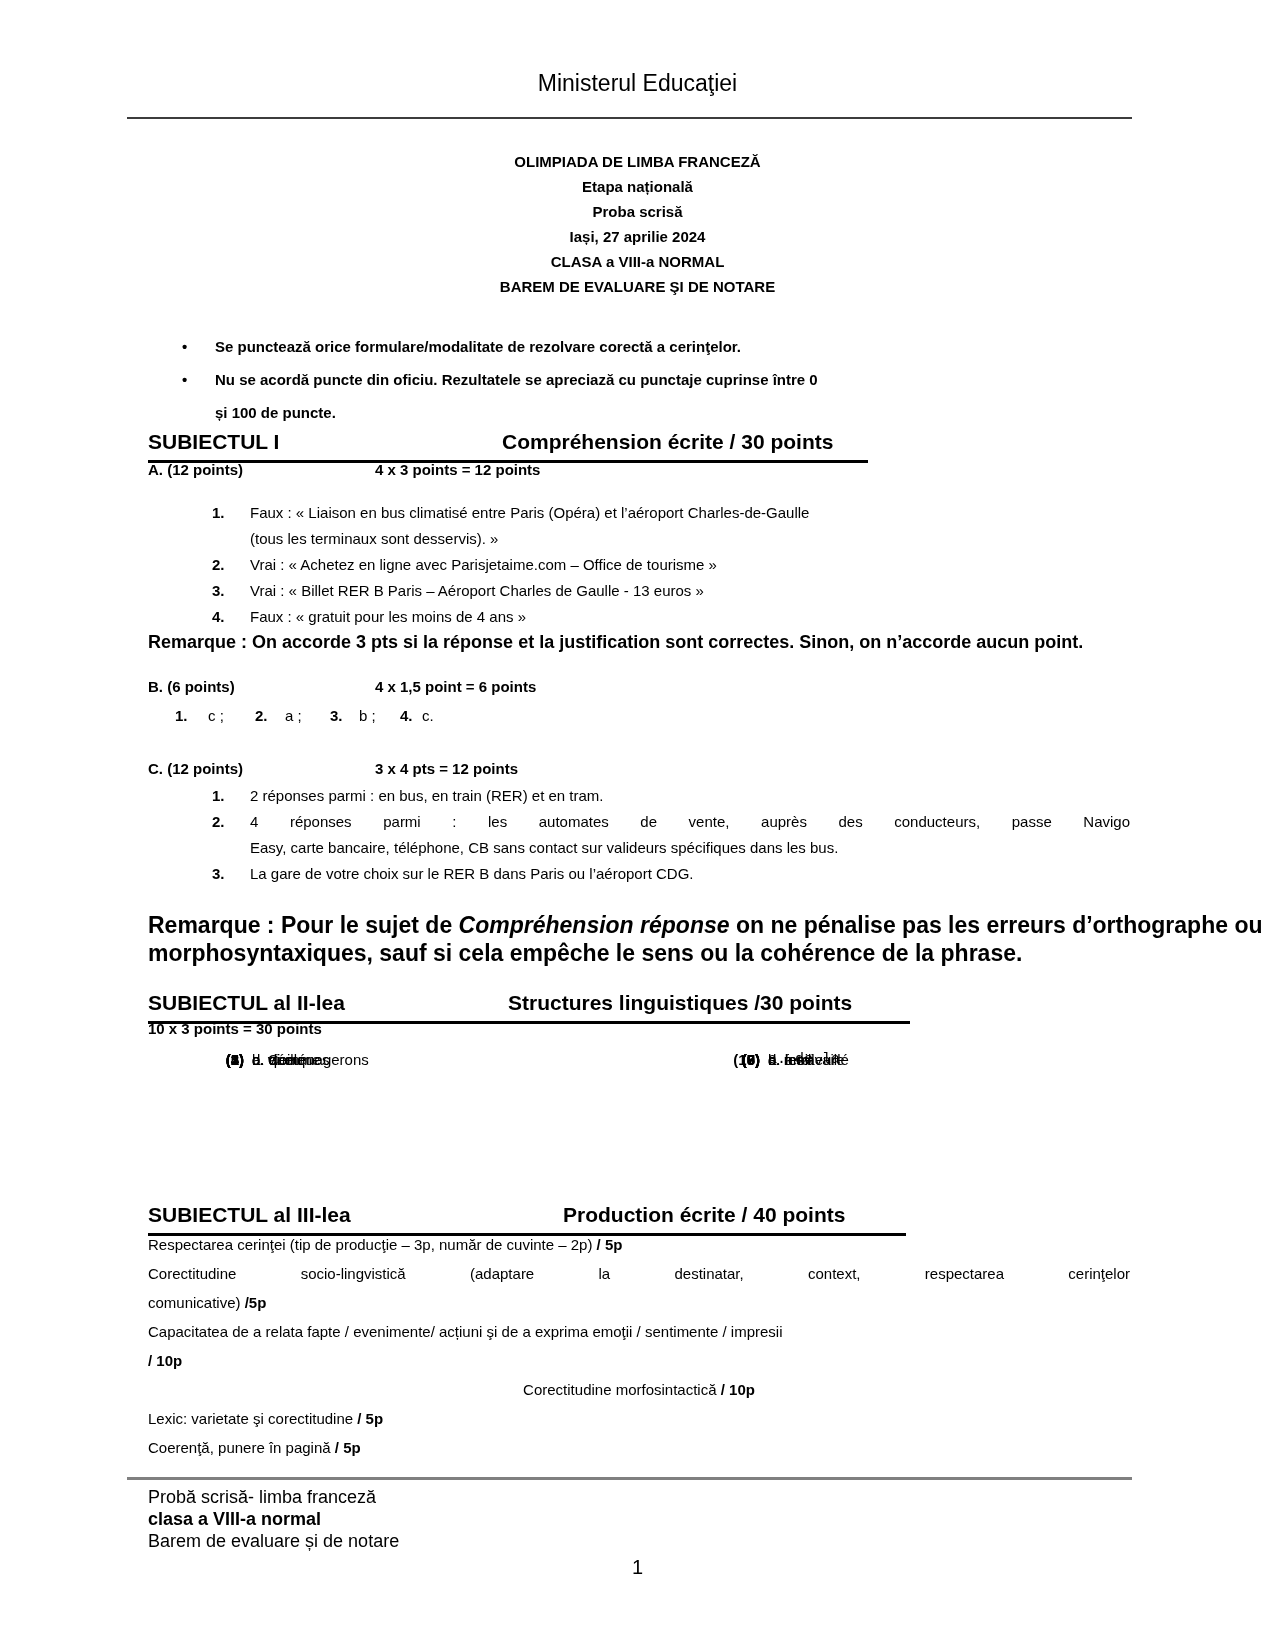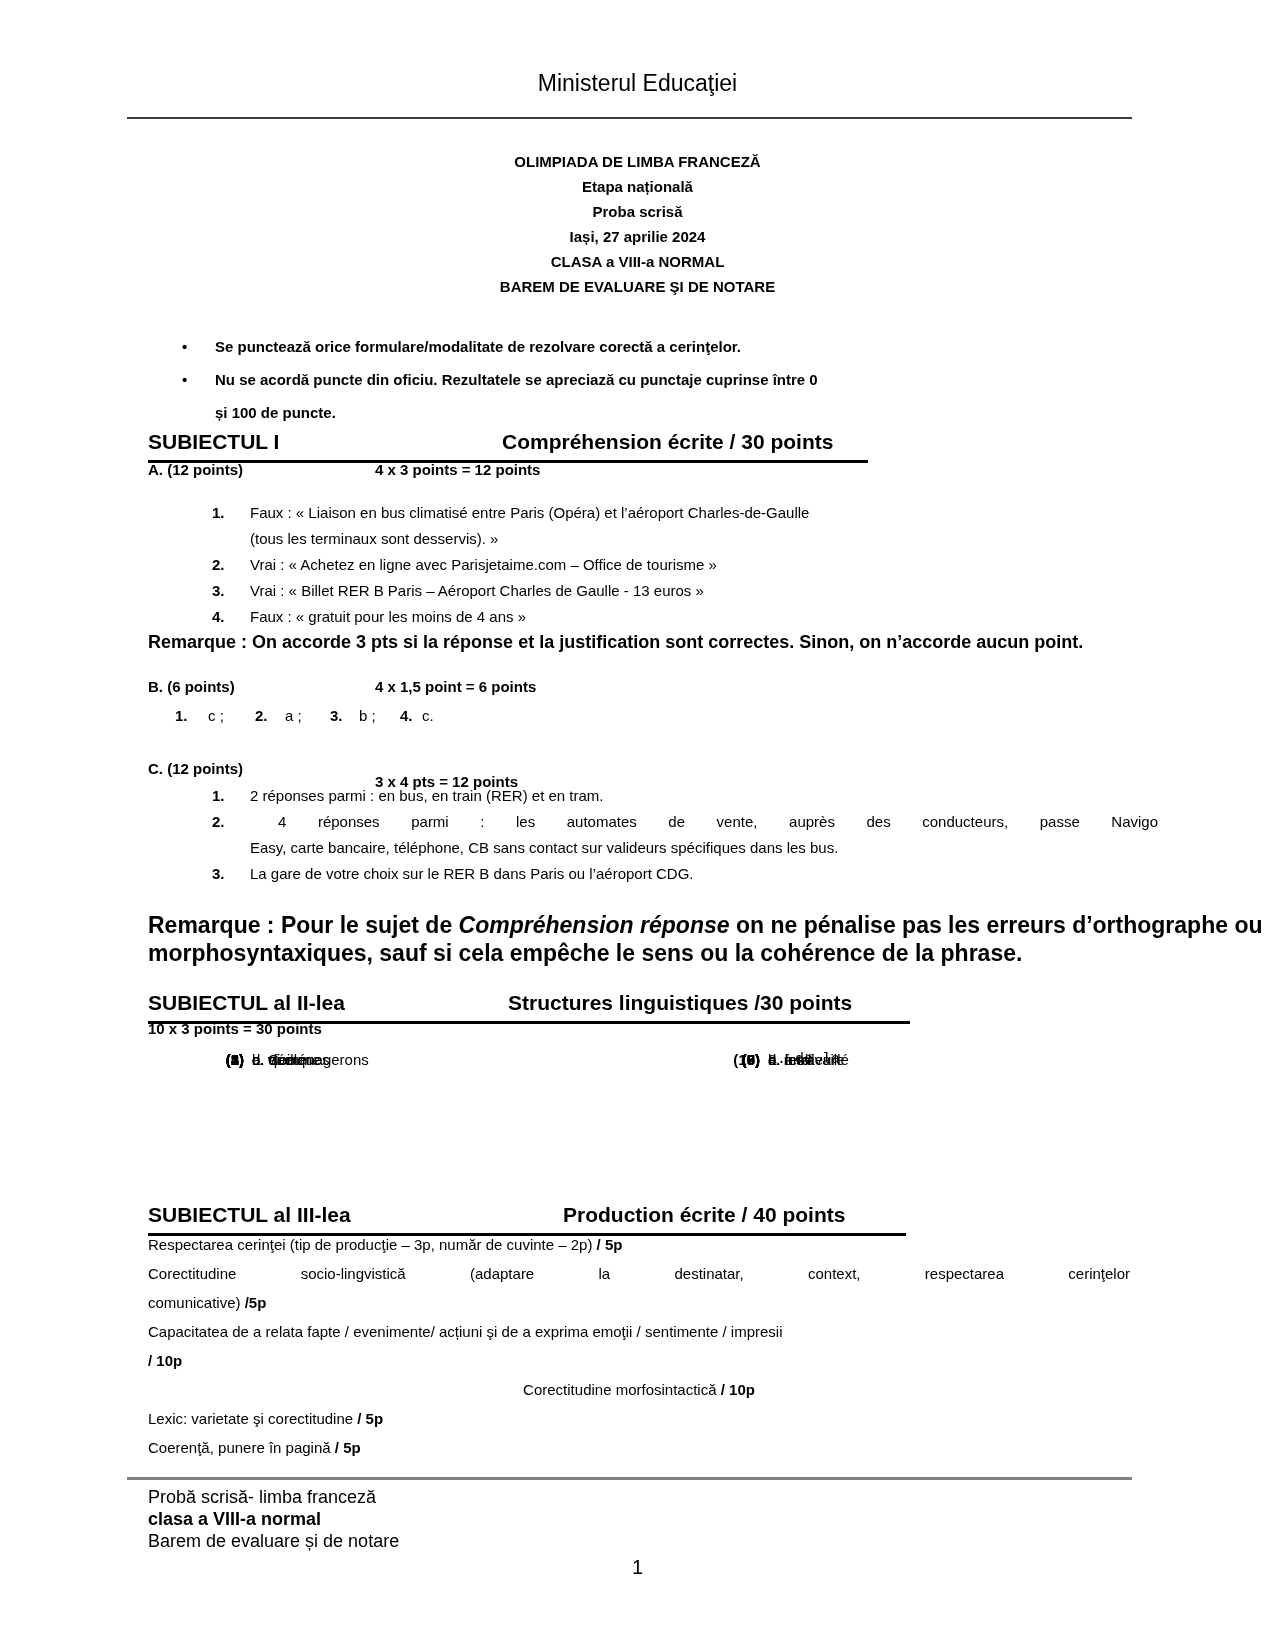--- a/index.html
+++ b/index.html
@@ -89,29 +89,29 @@
     <span class="num" style="left:107px;">2.</span>
     <span class="abs" style="left:137px;">a ;</span>
     <span class="num" style="left:182px;">3.</span>
     <span class="abs" style="left:211px;">b ;</span>
     <span class="num" style="left:252px;">4.</span>
     <span class="abs" style="left:274px;">c.</span>
   </div>
 
   <div class="abs fs21 b line" style="top:760px;left:148px;width:982px;">
     <span>C. (12 points)</span>
-    <span class="abs" style="left:227px;top:13px;">3 x 4 pts = 12 points</span>
+    <span class="abs" style="left:227px;top:0;">3 x 4 pts = 12 points</span>
   </div>
 
   <div class="abs fs21" style="top:783px;left:148px;width:982px;">
     <div class="line" style="position:relative;padding-left:102px;line-height:26px;">
       <span class="num" style="left:64px;">1.</span><span>2 réponses parmi : en bus, en train (RER) et en tram.</span>
     </div>
     <div class="jl" style="position:relative;padding-left:102px;line-height:26px;white-space:nowrap;">
-      <span class="num" style="left:64px;">2.</span><span style="display:inline-block;width:880px;margin-left:28px;" class="jl">4 réponses parmi : les automates de vente, auprès des conducteurs, passe Navigo</span>
+      <span class="num" style="left:64px;">2.</span><span style="display:inline-block;width:880px;" class="jl">4 réponses parmi : les automates de vente, auprès des conducteurs, passe Navigo</span>
     </div>
     <div class="line" style="padding-left:102px;line-height:26px;">Easy, carte bancaire, téléphone, CB sans contact sur valideurs spécifiques dans les bus.</div>
     <div class="line" style="position:relative;padding-left:102px;line-height:26px;">
       <span class="num" style="left:64px;">3.</span><span>La gare de votre choix sur le RER B dans Paris ou l’aéroport CDG.</span>
     </div>
   </div>
 
   <div class="abs fs19 b" style="top:911px;left:148px;width:982px;">
     <div class="jl" style="line-height:28px;white-space:nowrap;">
       <span>Remarque : Pour le sujet de </span><span class="i">Compréhension réponse</span><span> on ne pénalise pas les erreurs d’orthographe ou</span>

